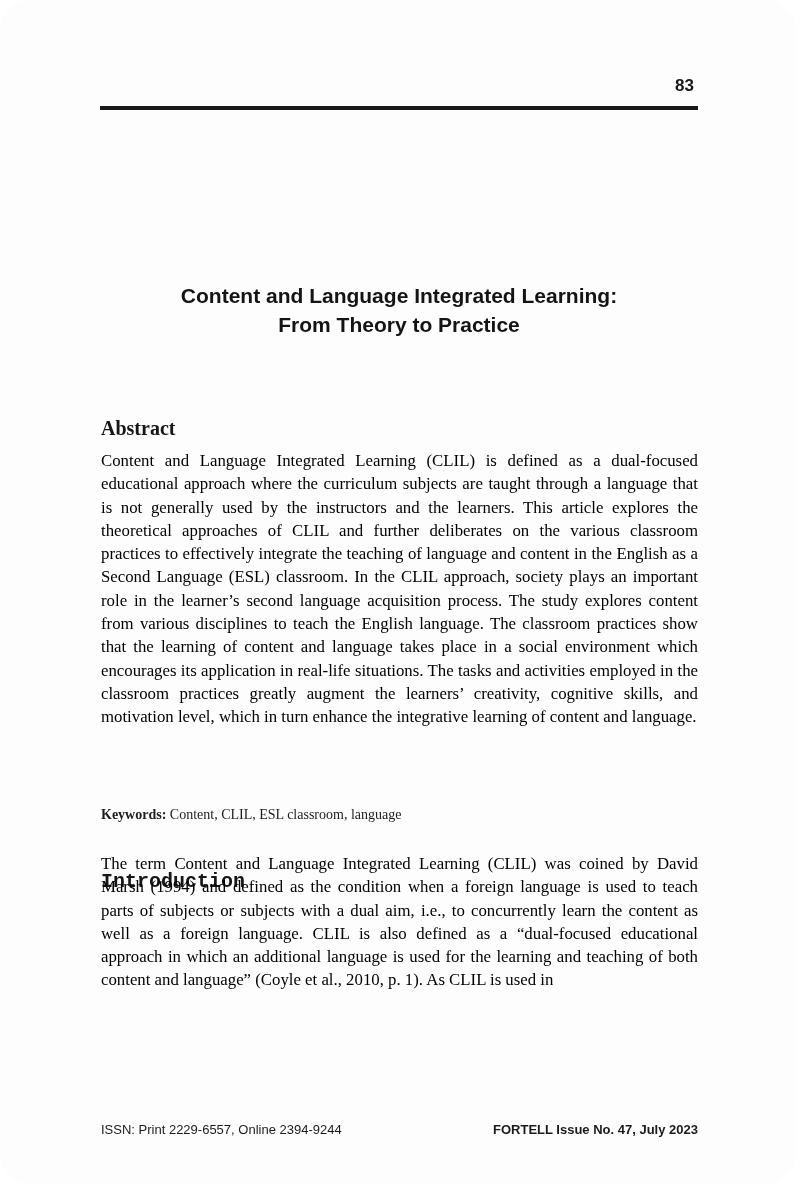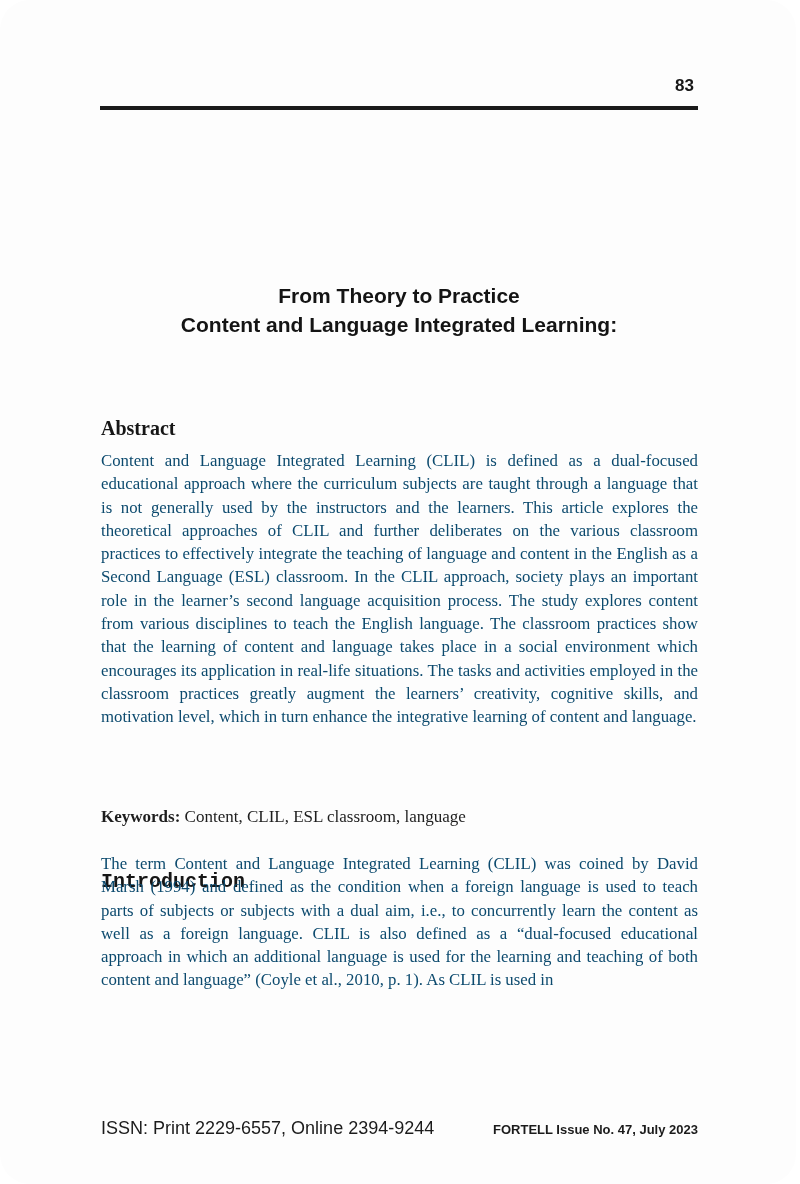--- a/index.html
+++ b/index.html
@@ -72,63 +72,63 @@
   .introduction-heading { top: 870px; font-family: Liberation Mono, monospace; }
 
   .body-text {
     position: absolute;
     left: 101px;
     width: 597px;
     text-align: justify;
     font-family: "Liberation Serif", serif;
     font-size: 16.8px;
     line-height: 23.3px;
-    color: #0c4a6e;
+    color: #000000;
   }
   .abstract-text { top: 449px; }
   .introduction-text { top: 852px; }
 
   .keywords-line {
     position: absolute;
     top: 807px;
     left: 101px;
     width: 597px;
     font-family: "Liberation Serif", serif;
-    font-size: 17px;
+    font-size: 14px;
     color: #1d1d1d;
     white-space: nowrap;
   }
   .keywords-line .kw-label { font-weight: bold; }
 
   .footer {
     position: absolute;
     top: 1076px;
     left: 101px;
     width: 597px;
     display: flex;
     justify-content: space-between;
     align-items: baseline;
     font-family: "Liberation Sans", sans-serif;
     color: #1b1b1b;
   }
-  .footer-issn { font-size: 18px; font-weight: 500; text-align: center; }
+  .footer-issn { font-size: 13px; font-weight: 500; text-align: center; }
   .footer-issue { font-size: 13px; font-weight: bold; margin-top: 46px; }
 </style>
 </head>
 <body>
 
 <div class="page">
 
   <div class="page-number">83</div>
 
   <div class="header-rule"></div>
 
   <div class="article-title">
+    <div>Content and Language Integrated Learning:</div>
     <div>From Theory to Practice</div>
-    <div>Content and Language Integrated Learning:</div>
   </div>
 
 
   <div class="section-heading abstract-heading">Abstract</div>
 
   <div class="body-text abstract-text">Content and Language Integrated Learning (CLIL) is defined as a dual-focused educational approach where the curriculum subjects are taught through a language that is not generally used by the instructors and the learners. This article explores the theoretical approaches of CLIL and further deliberates on the various classroom practices to effectively integrate the teaching of language and content in the English as a Second Language (ESL) classroom. In the CLIL approach, society plays an important role in the learner’s second language acquisition process. The study explores content from various disciplines to teach the English language. The classroom practices show that the learning of content and language takes place in a social environment which encourages its application in real-life situations. The tasks and activities employed in the classroom practices greatly augment the learners’ creativity, cognitive skills, and motivation level, which in turn enhance the integrative learning of content and language.</div>
 
   <div class="keywords-line">
     <span class="kw-label">Keywords:</span><span> Content, CLIL, ESL classroom, language</span>
   </div>

